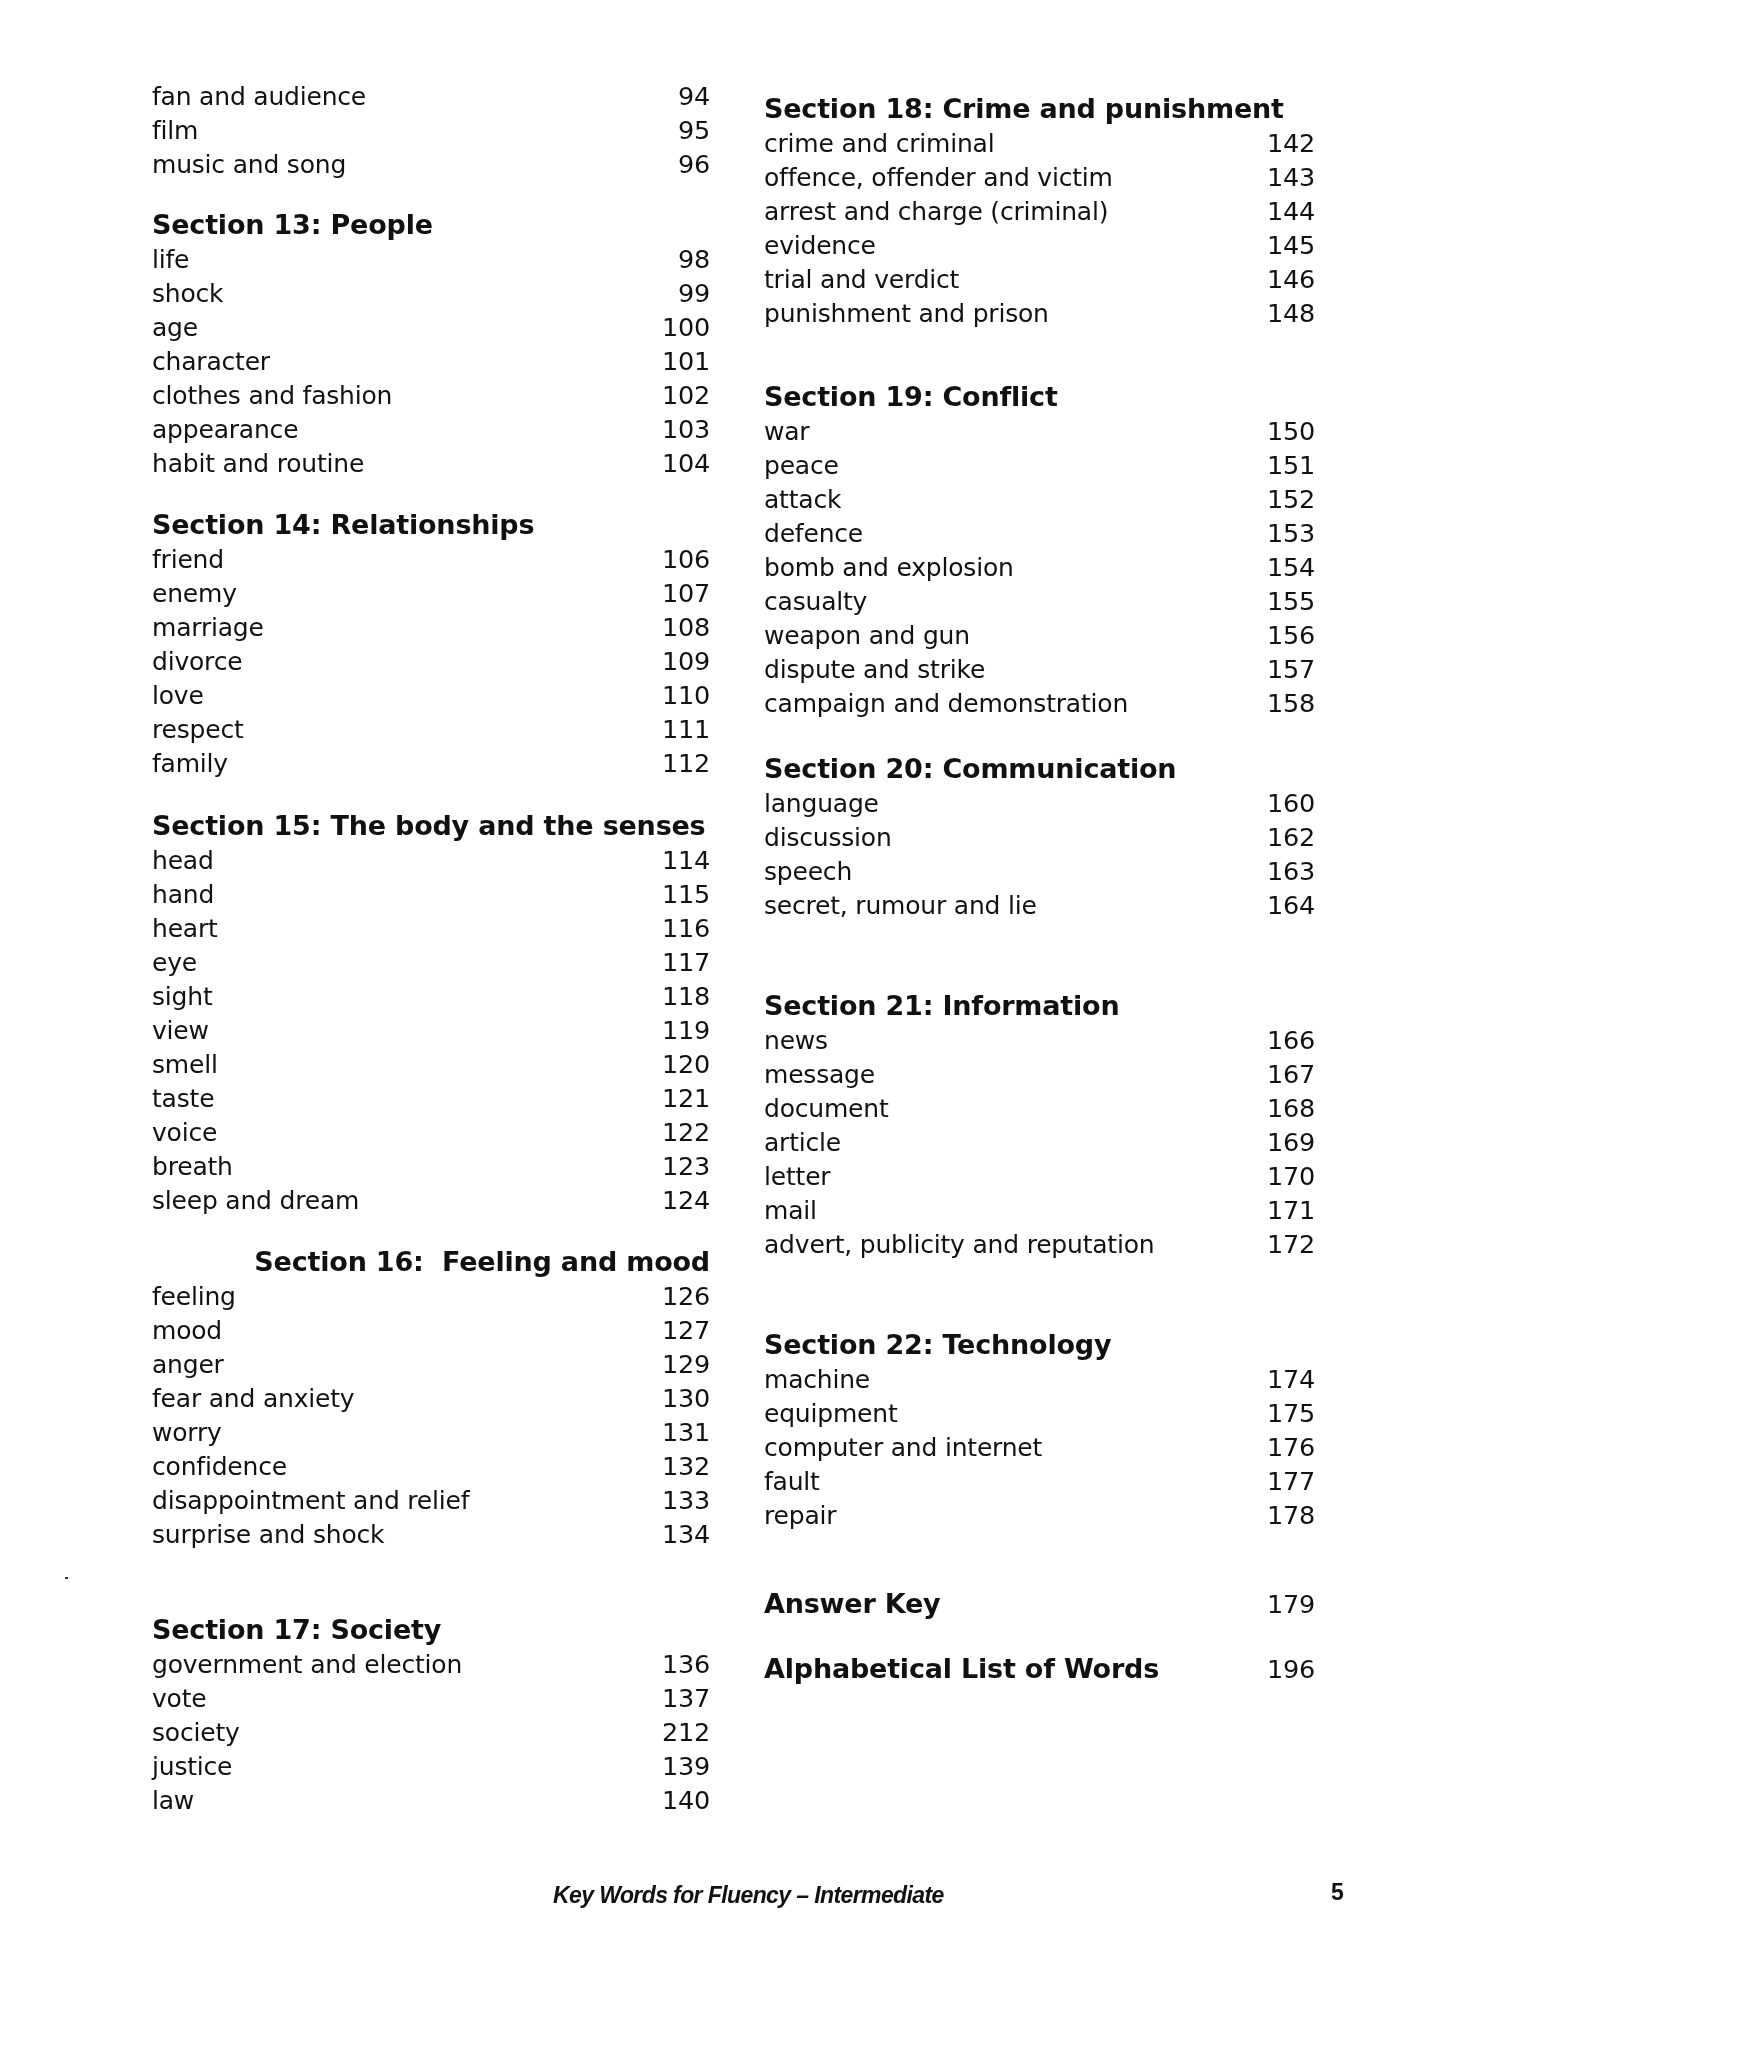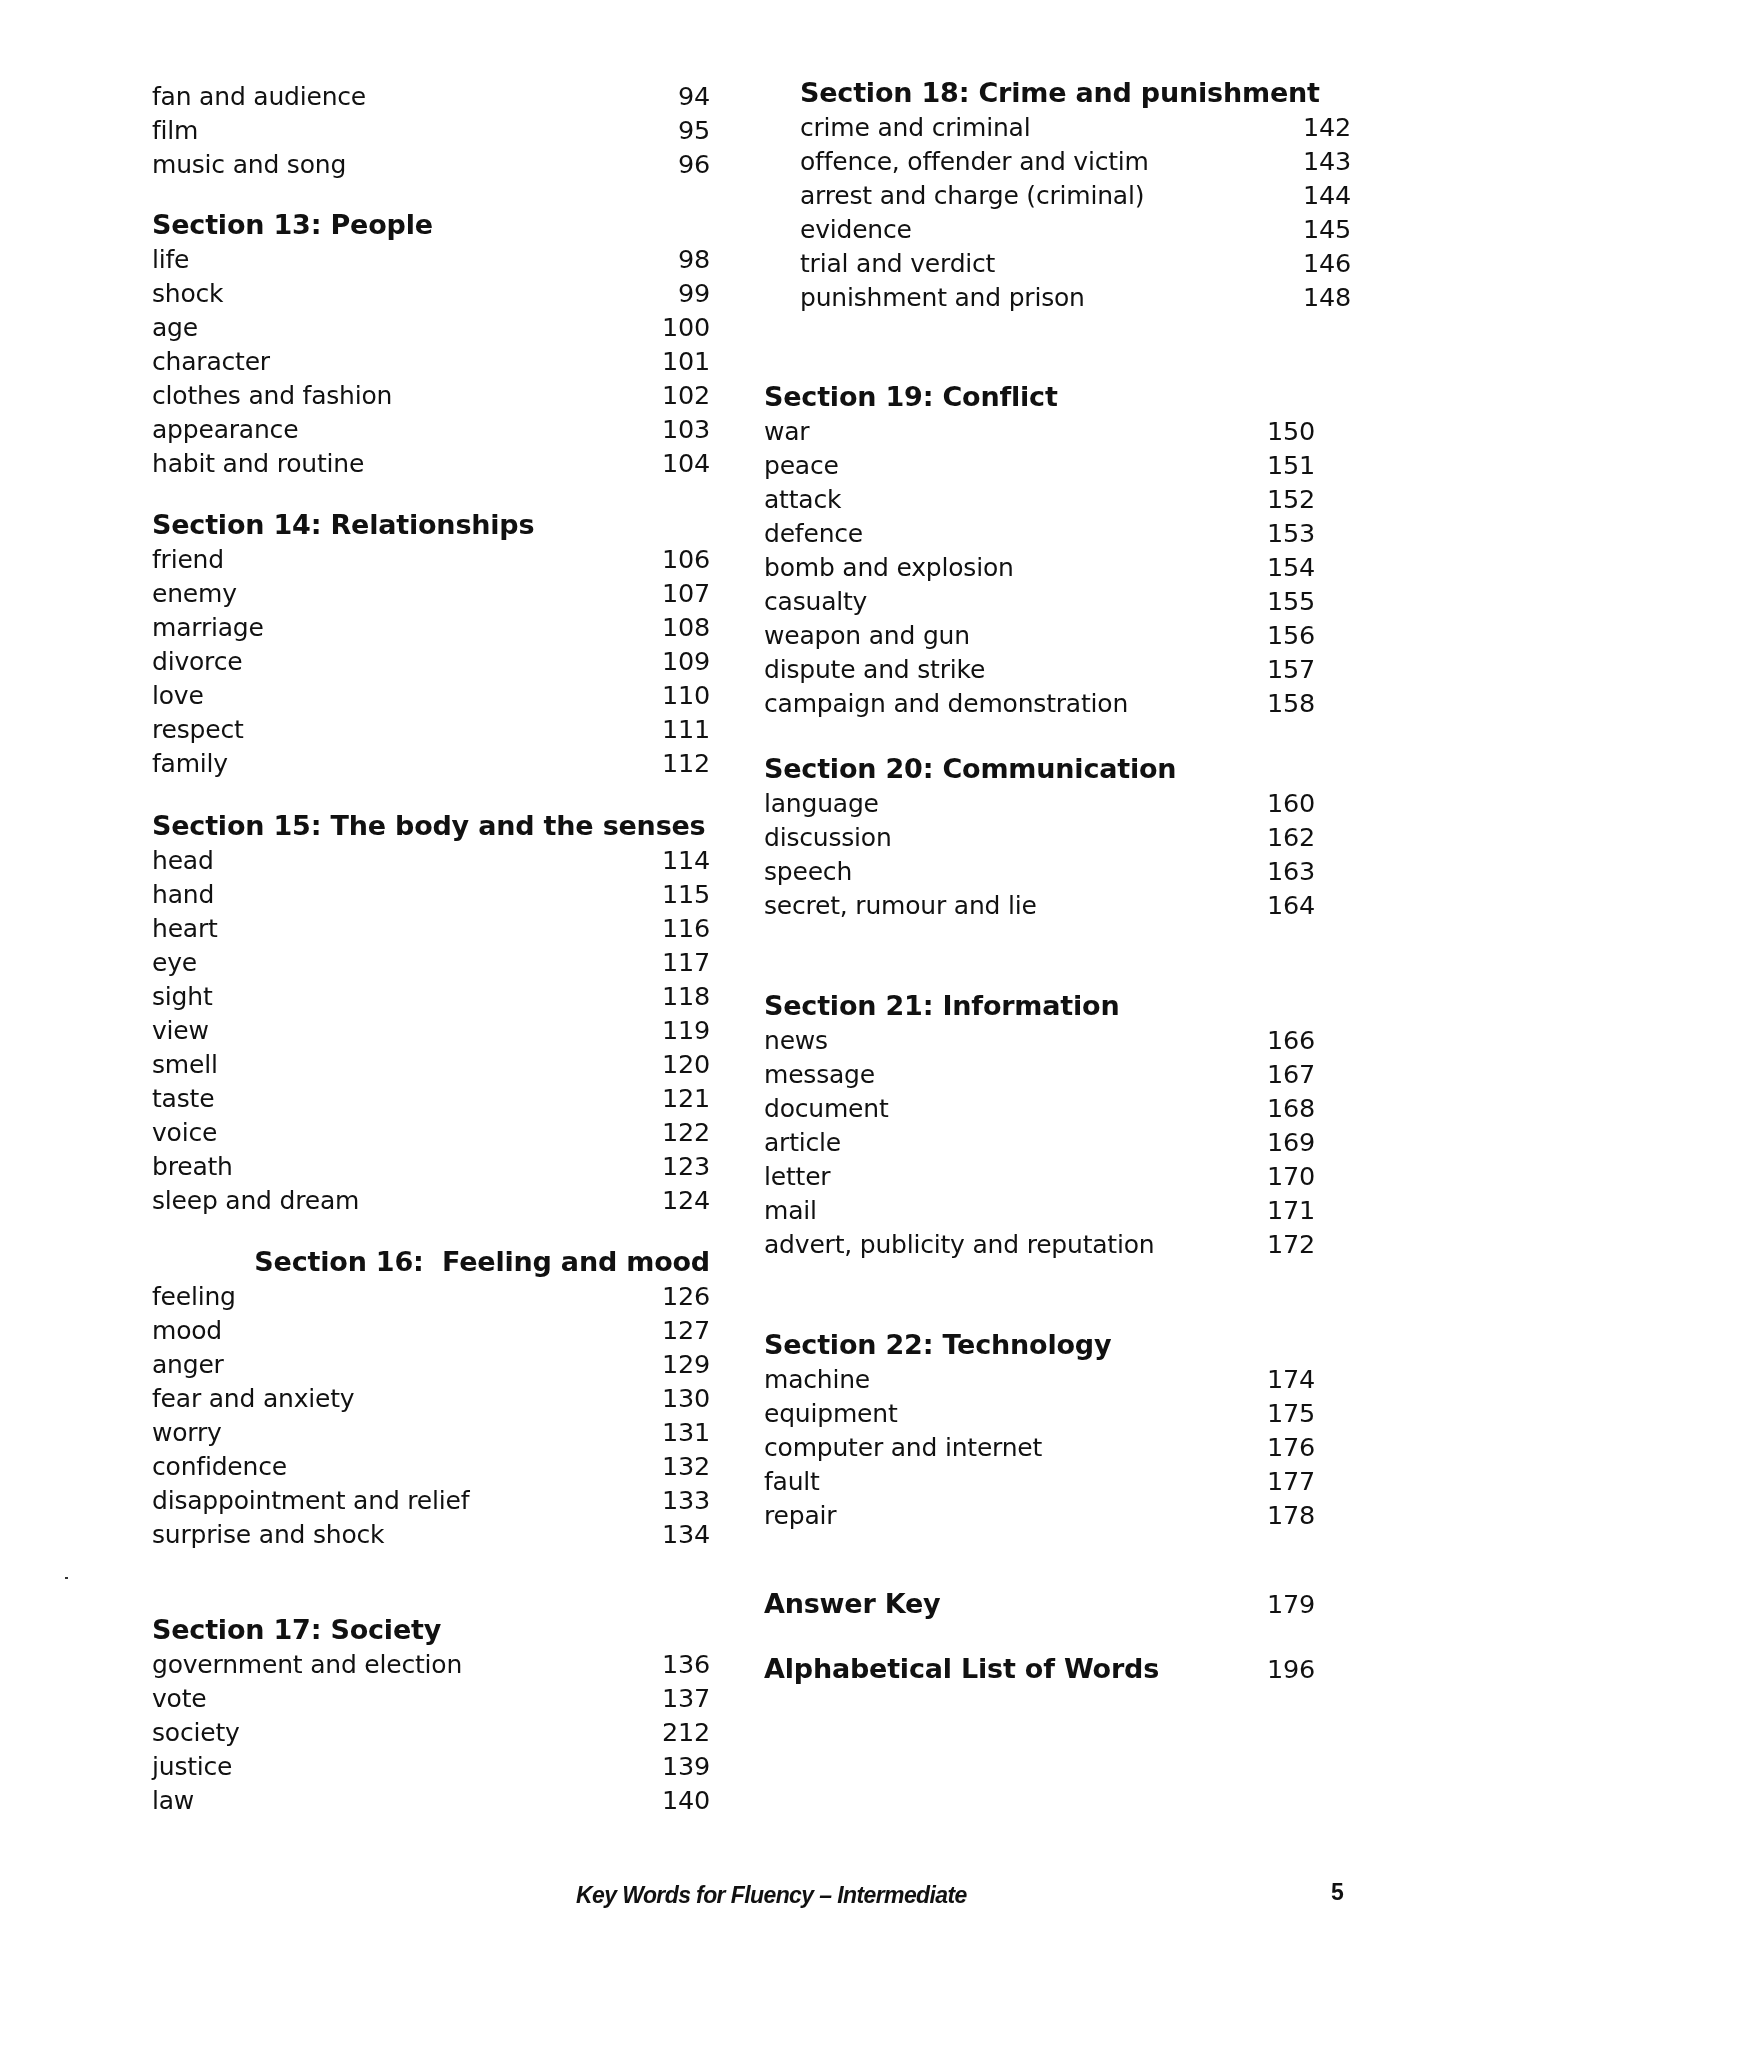--- a/index.html
+++ b/index.html
@@ -6,21 +6,21 @@
   body { width: 1758px; height: 2066px; position: relative; overflow: hidden;
          font-family: "DejaVu Sans", "Liberation Sans", sans-serif; color: #111111; }
   .block { position: absolute; }
   .left { left: 152px; width: 558px; }
   .right { left: 764px; width: 551px; }
   .heading { font-weight: bold; font-size: 27px; height: 34px; line-height: 34px; white-space: nowrap; letter-spacing: -0.2px; }
   .row { display: flex; justify-content: space-between; align-items: baseline;
          font-size: 25px; height: 34px; line-height: 34px; white-space: nowrap; letter-spacing: -0.2px; }
   .row .num { font-size: 25.5px; text-align: right; min-width: 55px; }
   .row.bold { font-weight: bold; font-size: 27px; margin-top: 22px; }
-  .footer-title { position: absolute; left: 576px; top: 1882px; font-family: "Liberation Sans", sans-serif;
+  .footer-title { position: absolute; left: 553px; top: 1882px; font-family: "Liberation Sans", sans-serif;
                   font-style: italic; font-weight: bold; font-size: 23px; letter-spacing: -0.6px; }
   .footer-page { position: absolute; left: 1331px; top: 1879px; font-family: "Liberation Sans", sans-serif;
                  font-weight: bold; font-size: 23px; }
   .speck { position: absolute; left: 65px; top: 1577px; width: 2.8px; height: 2.1px; background: #333; }
 </style>
 </head>
 <body>
 
 <div class="block left" style="top:79px;">
   <div class="row">
@@ -202,21 +202,21 @@
   <div class="row">
       <span>justice</span>
       <span class="num">139</span>
     </div>
   <div class="row">
       <span>law</span>
       <span class="num">140</span>
     </div>
 </div>
 
-<div class="block right" style="top:76px;margin-left:36px;">
+<div class="block right" style="top:92px;">
   <div class="heading">Section 18: Crime and punishment</div>
   <div class="row">
       <span>crime and criminal</span>
       <span class="num">142</span>
     </div>
   <div class="row">
       <span>offence, offender and victim</span>
       <span class="num">143</span>
     </div>
   <div class="row">

